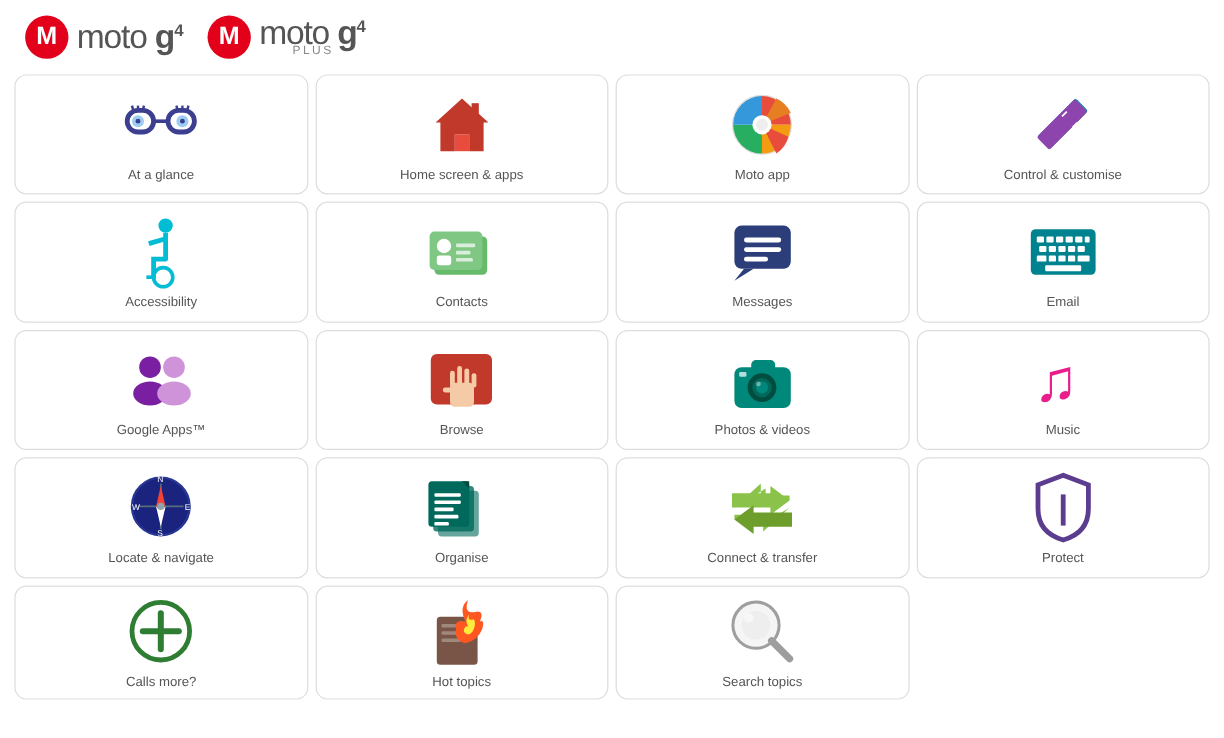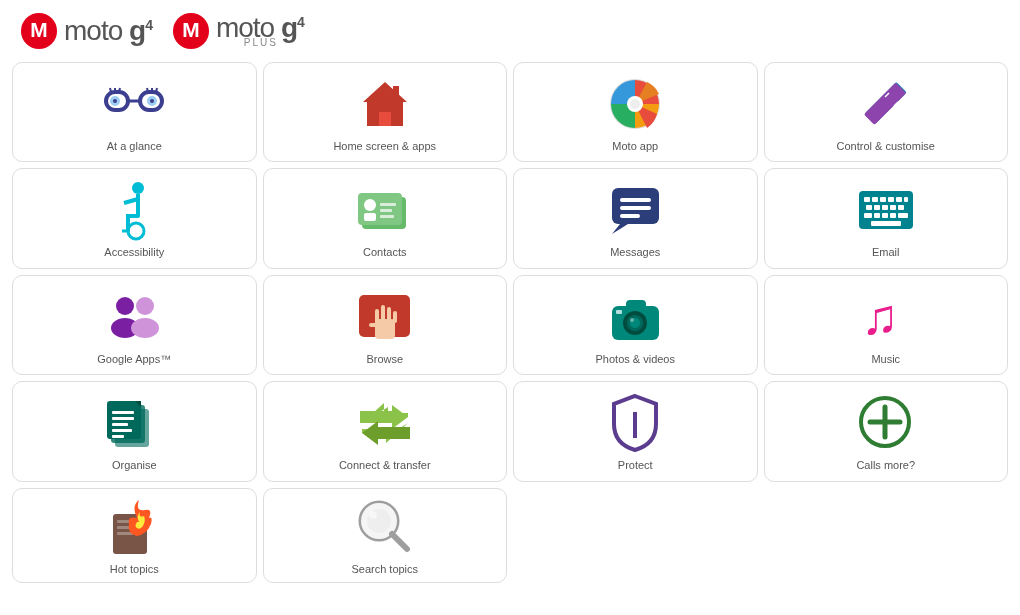--- a/index.html
+++ b/index.html
@@ -300,20 +300,40 @@
   <div class="tile">
     <div class="tile-icon">
       <svg width="58" height="55" viewBox="0 0 58 55">
 
         <text x="4" y="45" font-size="50" fill="#e91e8c">♫</text>
       </svg>
     </div>
     <span class="tile-label">Music</span>
   </div>
 
+  <div class="tile">
+    <div class="tile-icon">
+      <svg width="55" height="55" viewBox="0 0 55 55">
+        <circle cx="27" cy="27" r="24" fill="#1a237e" stroke="#283593" stroke-width="2"></circle>
+
+        <line x1="27" y1="8" x2="27" y2="46" stroke="#546e7a" stroke-width="1.5"></line>
+        <line x1="8" y1="27" x2="46" y2="27" stroke="#546e7a" stroke-width="1.5"></line>
+
+        <polygon points="27,10 23,27 27,24 31,27" fill="#f44336"></polygon>
+        <polygon points="27,44 23,27 27,30 31,27" fill="white"></polygon>
+        <circle cx="27" cy="27" r="3" fill="#90a4ae"></circle>
+
+        <text x="24" y="7" font-size="7" fill="white">N</text>
+        <text x="24" y="52" font-size="7" fill="white">S</text>
+        <text x="3" y="30" font-size="7" fill="white">W</text>
+        <text x="47" y="30" font-size="7" fill="white">E</text>
+      </svg>
+    </div>
+    <span class="tile-label">Locate &amp; navigate</span>
+  </div>
 
   <div class="tile">
     <div class="tile-icon">
       <svg width="55" height="55" viewBox="0 0 55 55">
 
         <rect x="8" y="14" width="34" height="38" rx="3" fill="#00695c" opacity="0.6"></rect>
         <rect x="4" y="10" width="34" height="38" rx="3" fill="#00695c" opacity="0.8"></rect>
         <rect x="0" y="6" width="34" height="38" rx="3" fill="#00695c"></rect>
 
         <rect x="5" y="16" width="22" height="3" rx="1" fill="white"></rect>

